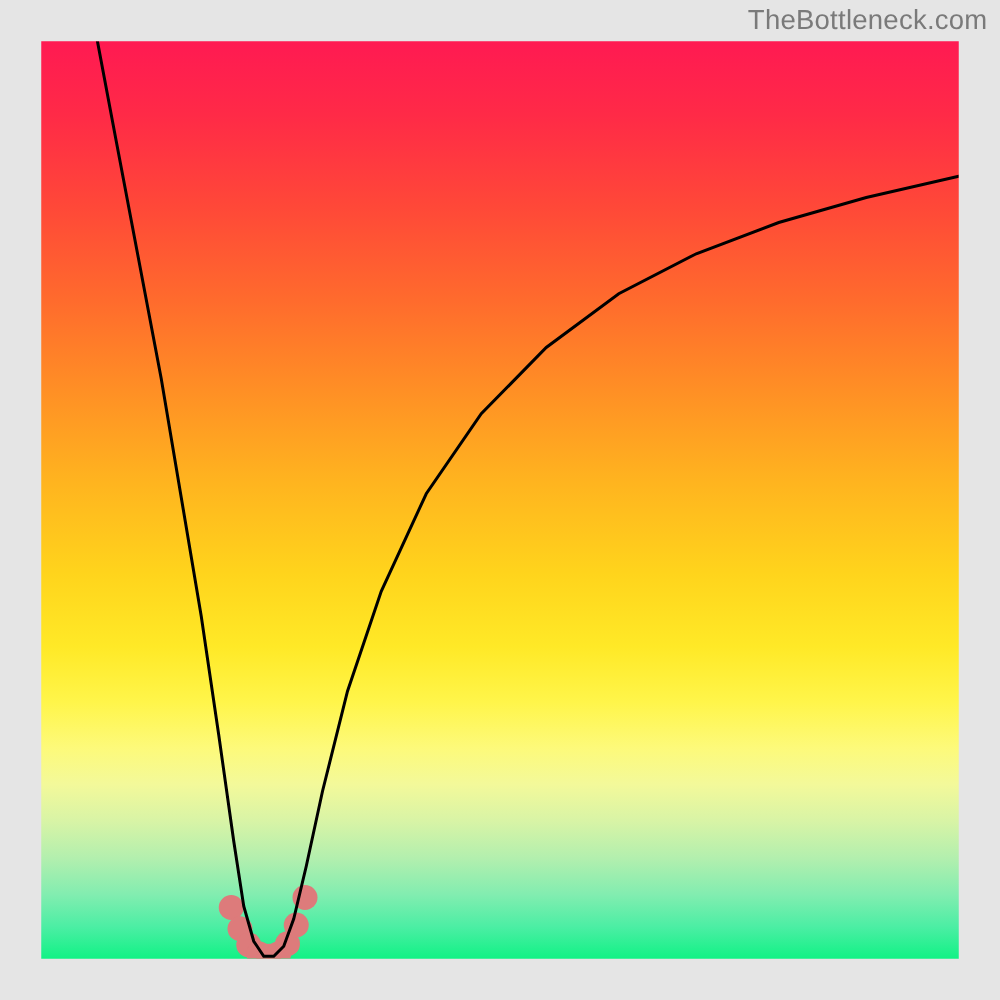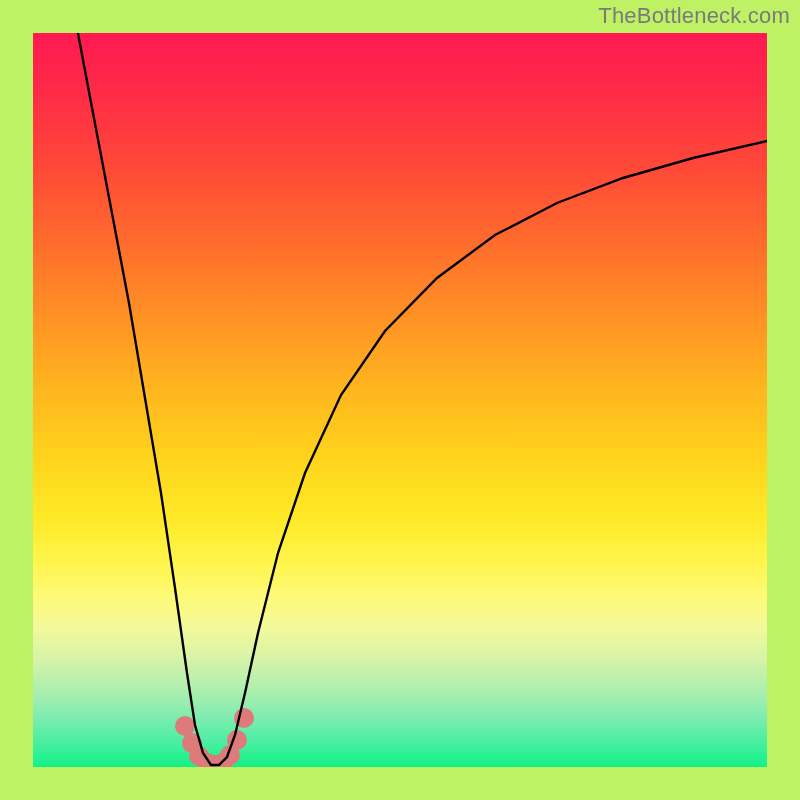--- a/index.html
+++ b/index.html
@@ -10,21 +10,21 @@
     overflow: hidden;
     background: #000000;
     font-family: Arial, Helvetica, sans-serif;
   }
   .frame {
     position: absolute;
     left: 0;
     top: 0;
     width: 800px;
     height: 800px;
-    background: #bef264;
+    background: #e5e5e5;
   }
   .plot {
     position: absolute;
     left: 33px;
     top: 33px;
     width: 734px;
     height: 734px;
     background: linear-gradient(to bottom,
       #ff1a52 0%,
       #ff2a47 8%,

